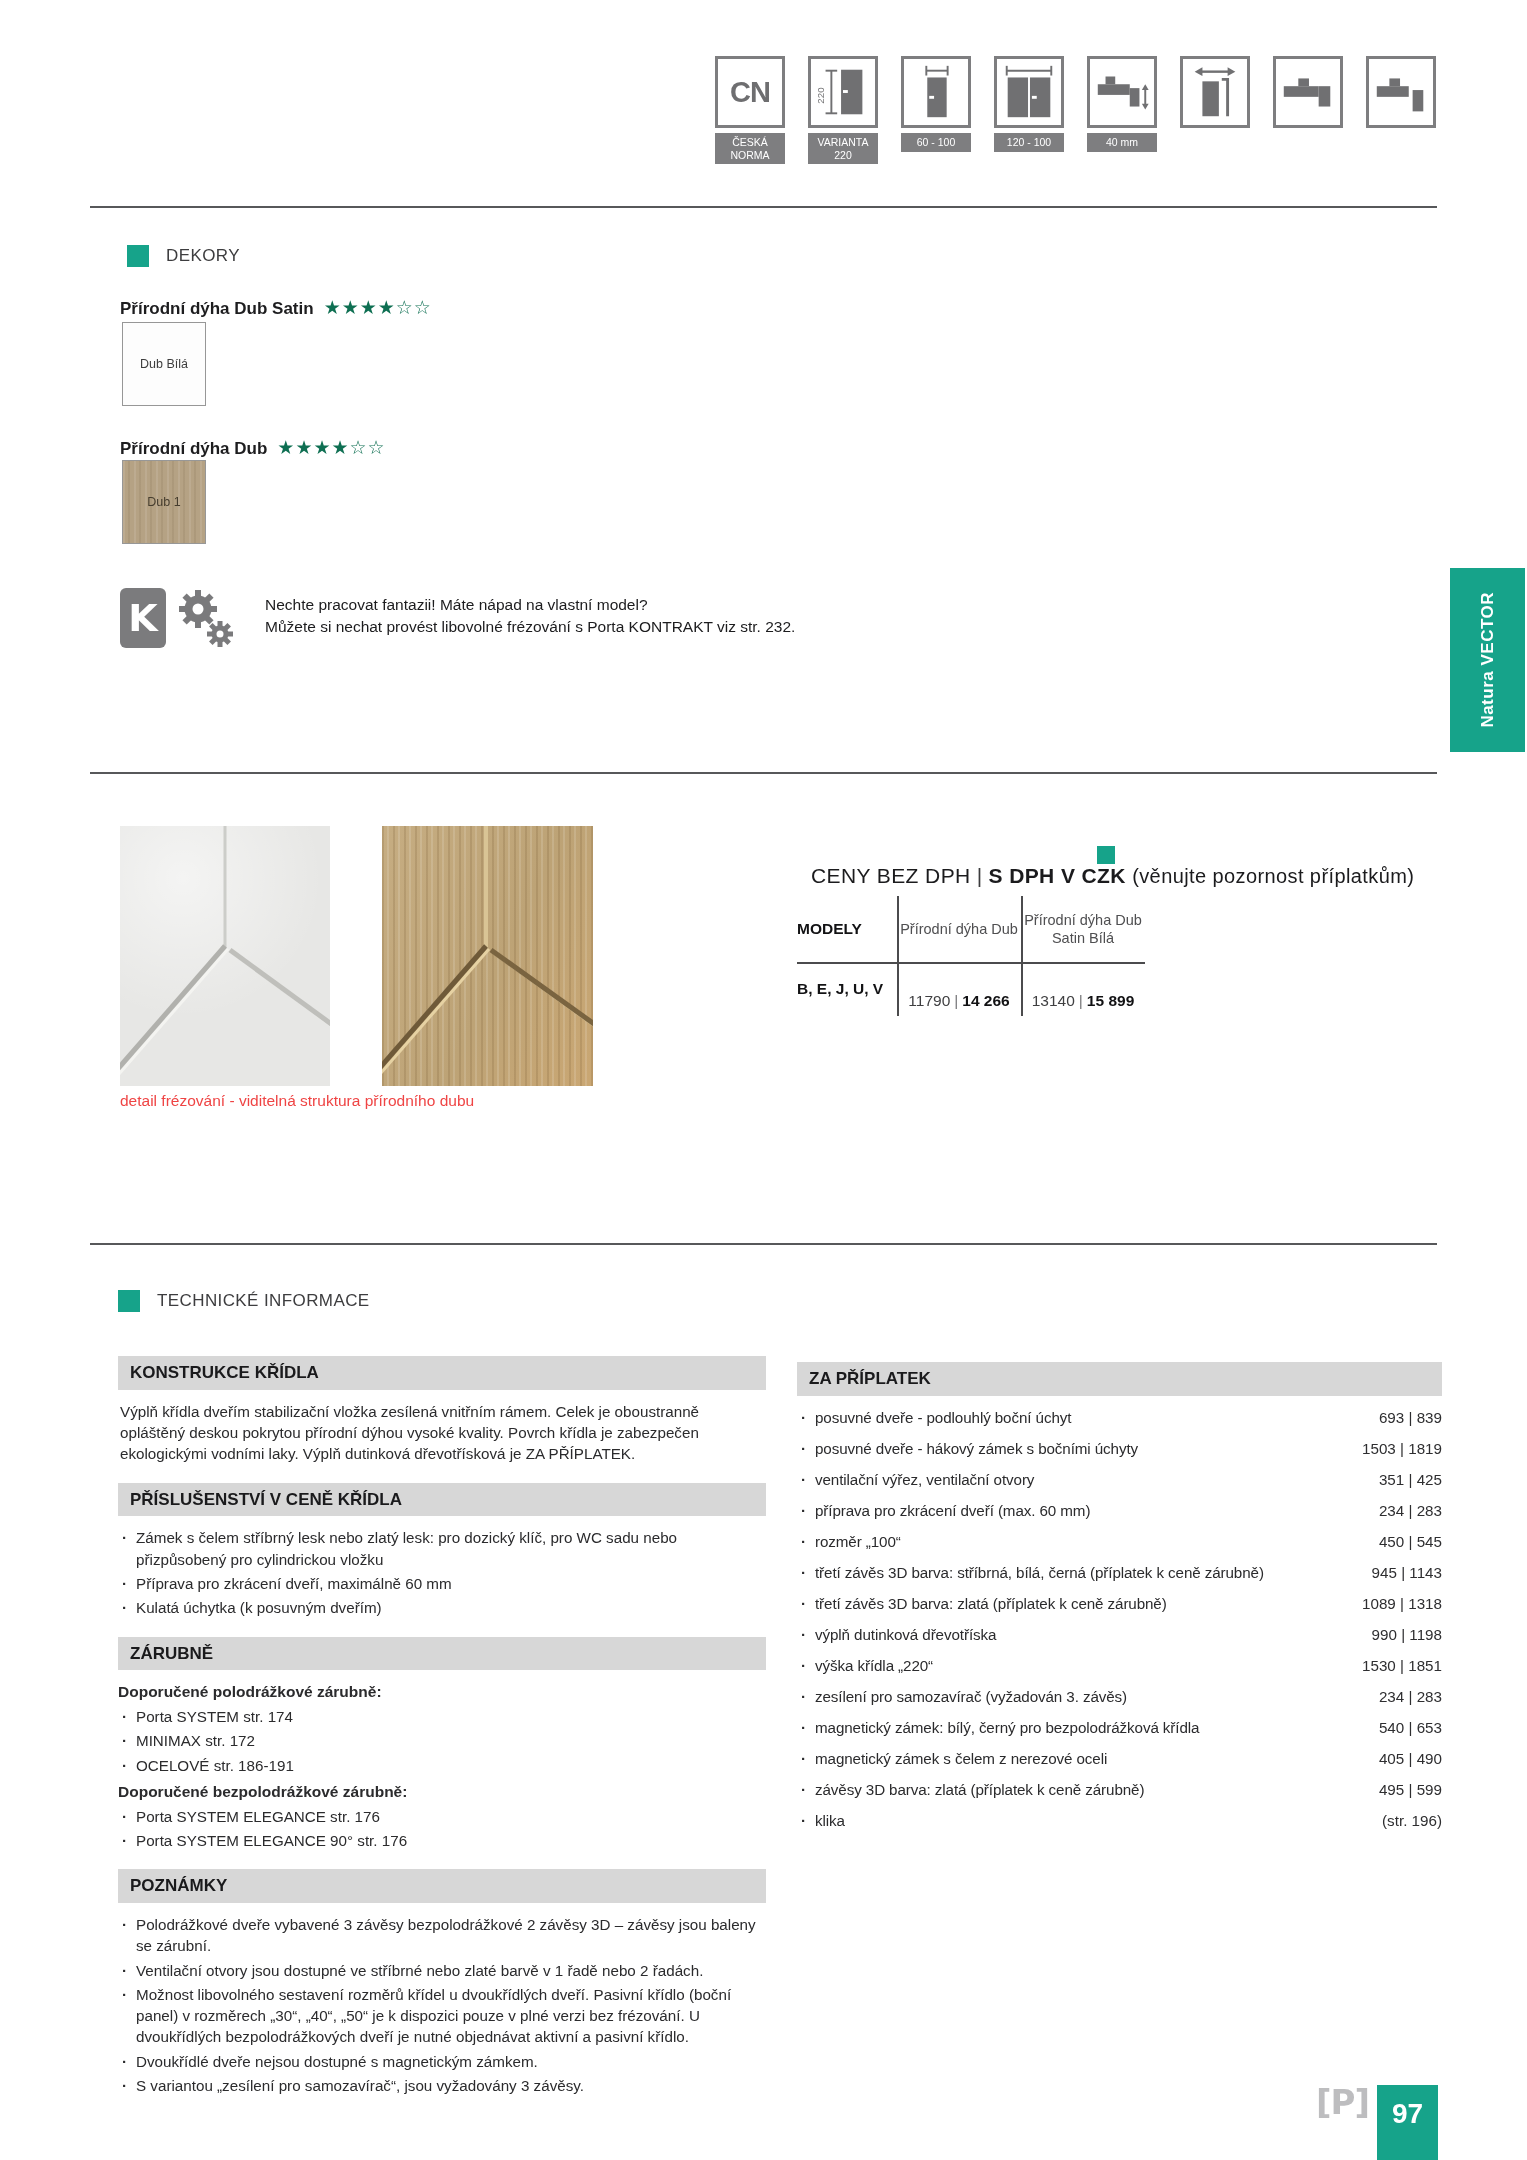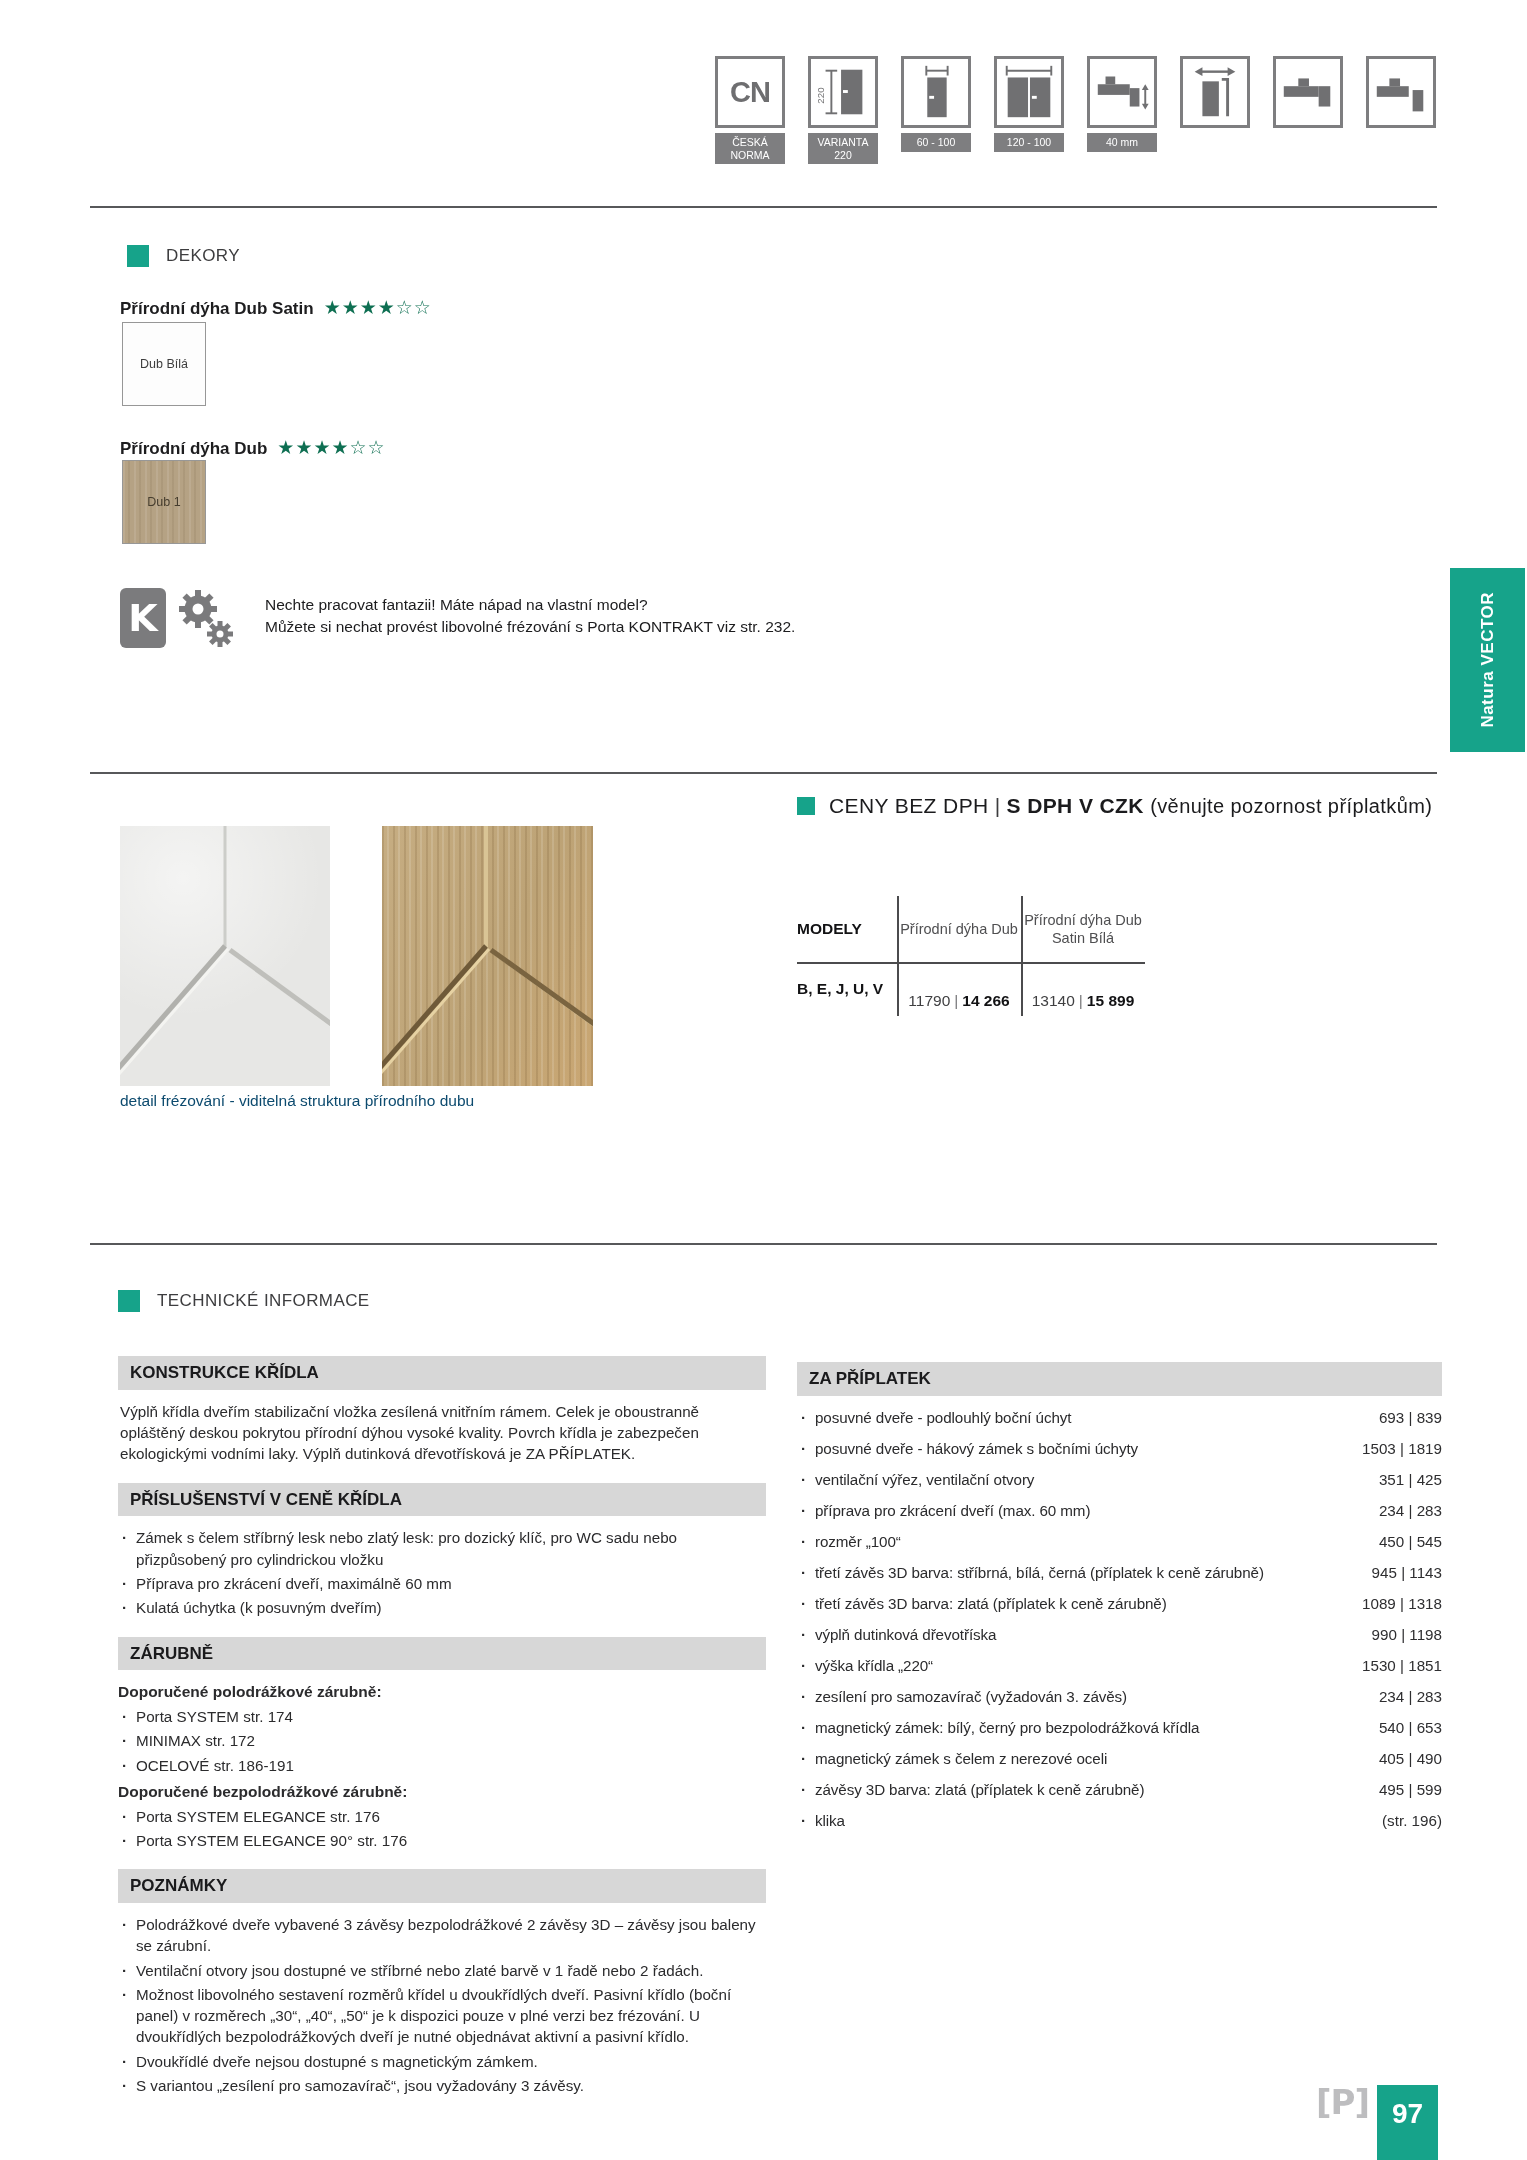--- a/index.html
+++ b/index.html
@@ -53,23 +53,23 @@
   .side-tab span{writing-mode:vertical-rl;transform:rotate(180deg);color:#fff;
     font-weight:bold;font-size:17px;letter-spacing:.5px;}
   
   .detail-img{position:absolute;top:826px;height:260px;overflow:hidden;}
   .detail-img svg{position:absolute;left:0;top:0;}
   .img-white{left:120px;width:210px;background:
     radial-gradient(circle at 30% 20%,rgba(255,255,255,.55),rgba(0,0,0,0) 55%),#e7e7e5;}
   .img-oak{left:382px;width:211px;background:
     repeating-linear-gradient(90deg,rgba(110,80,40,.18) 0 2px,rgba(0,0,0,0) 2px 5px,rgba(255,255,255,.14) 5px 7px,rgba(0,0,0,0) 7px 11px),
     linear-gradient(115deg,#c6ad82 0%,#bda376 55%,#caa773 100%);}
-  .img-caption{position:absolute;left:120px;top:1092px;font-size:15.5px;color:#0c4a6e;}
-  
-  .price-head{left:797px;top:794px;}
+  .img-caption{position:absolute;left:120px;top:1092px;font-size:15.5px;color:#ef4444;}
+  
+  .price-head{left:797px;top:846px;flex-direction:column;}
   .price-head .sec-square{width:18px;height:18px;}
   .price-head .sec-title{margin-left:14px;font-size:21px;color:#1b1b1d;}
   .pt-bold{font-weight:800;}
   .pt-light{font-weight:400;}
   .pt-note{font-weight:400;font-size:20px;}
   .pt-sep{font-weight:300;color:#3c3c3e;padding:0 6px;}
   .price-table{position:absolute;left:797px;top:896px;width:348px;height:120px;}
   .pt-vline{position:absolute;top:0;bottom:0;width:1.5px;background:#4b4b4d;}
   .pt-row{display:flex;width:100%;}
   .pt-header{height:68px;border-bottom:2.5px solid #4b4b4d;align-items:center;}

